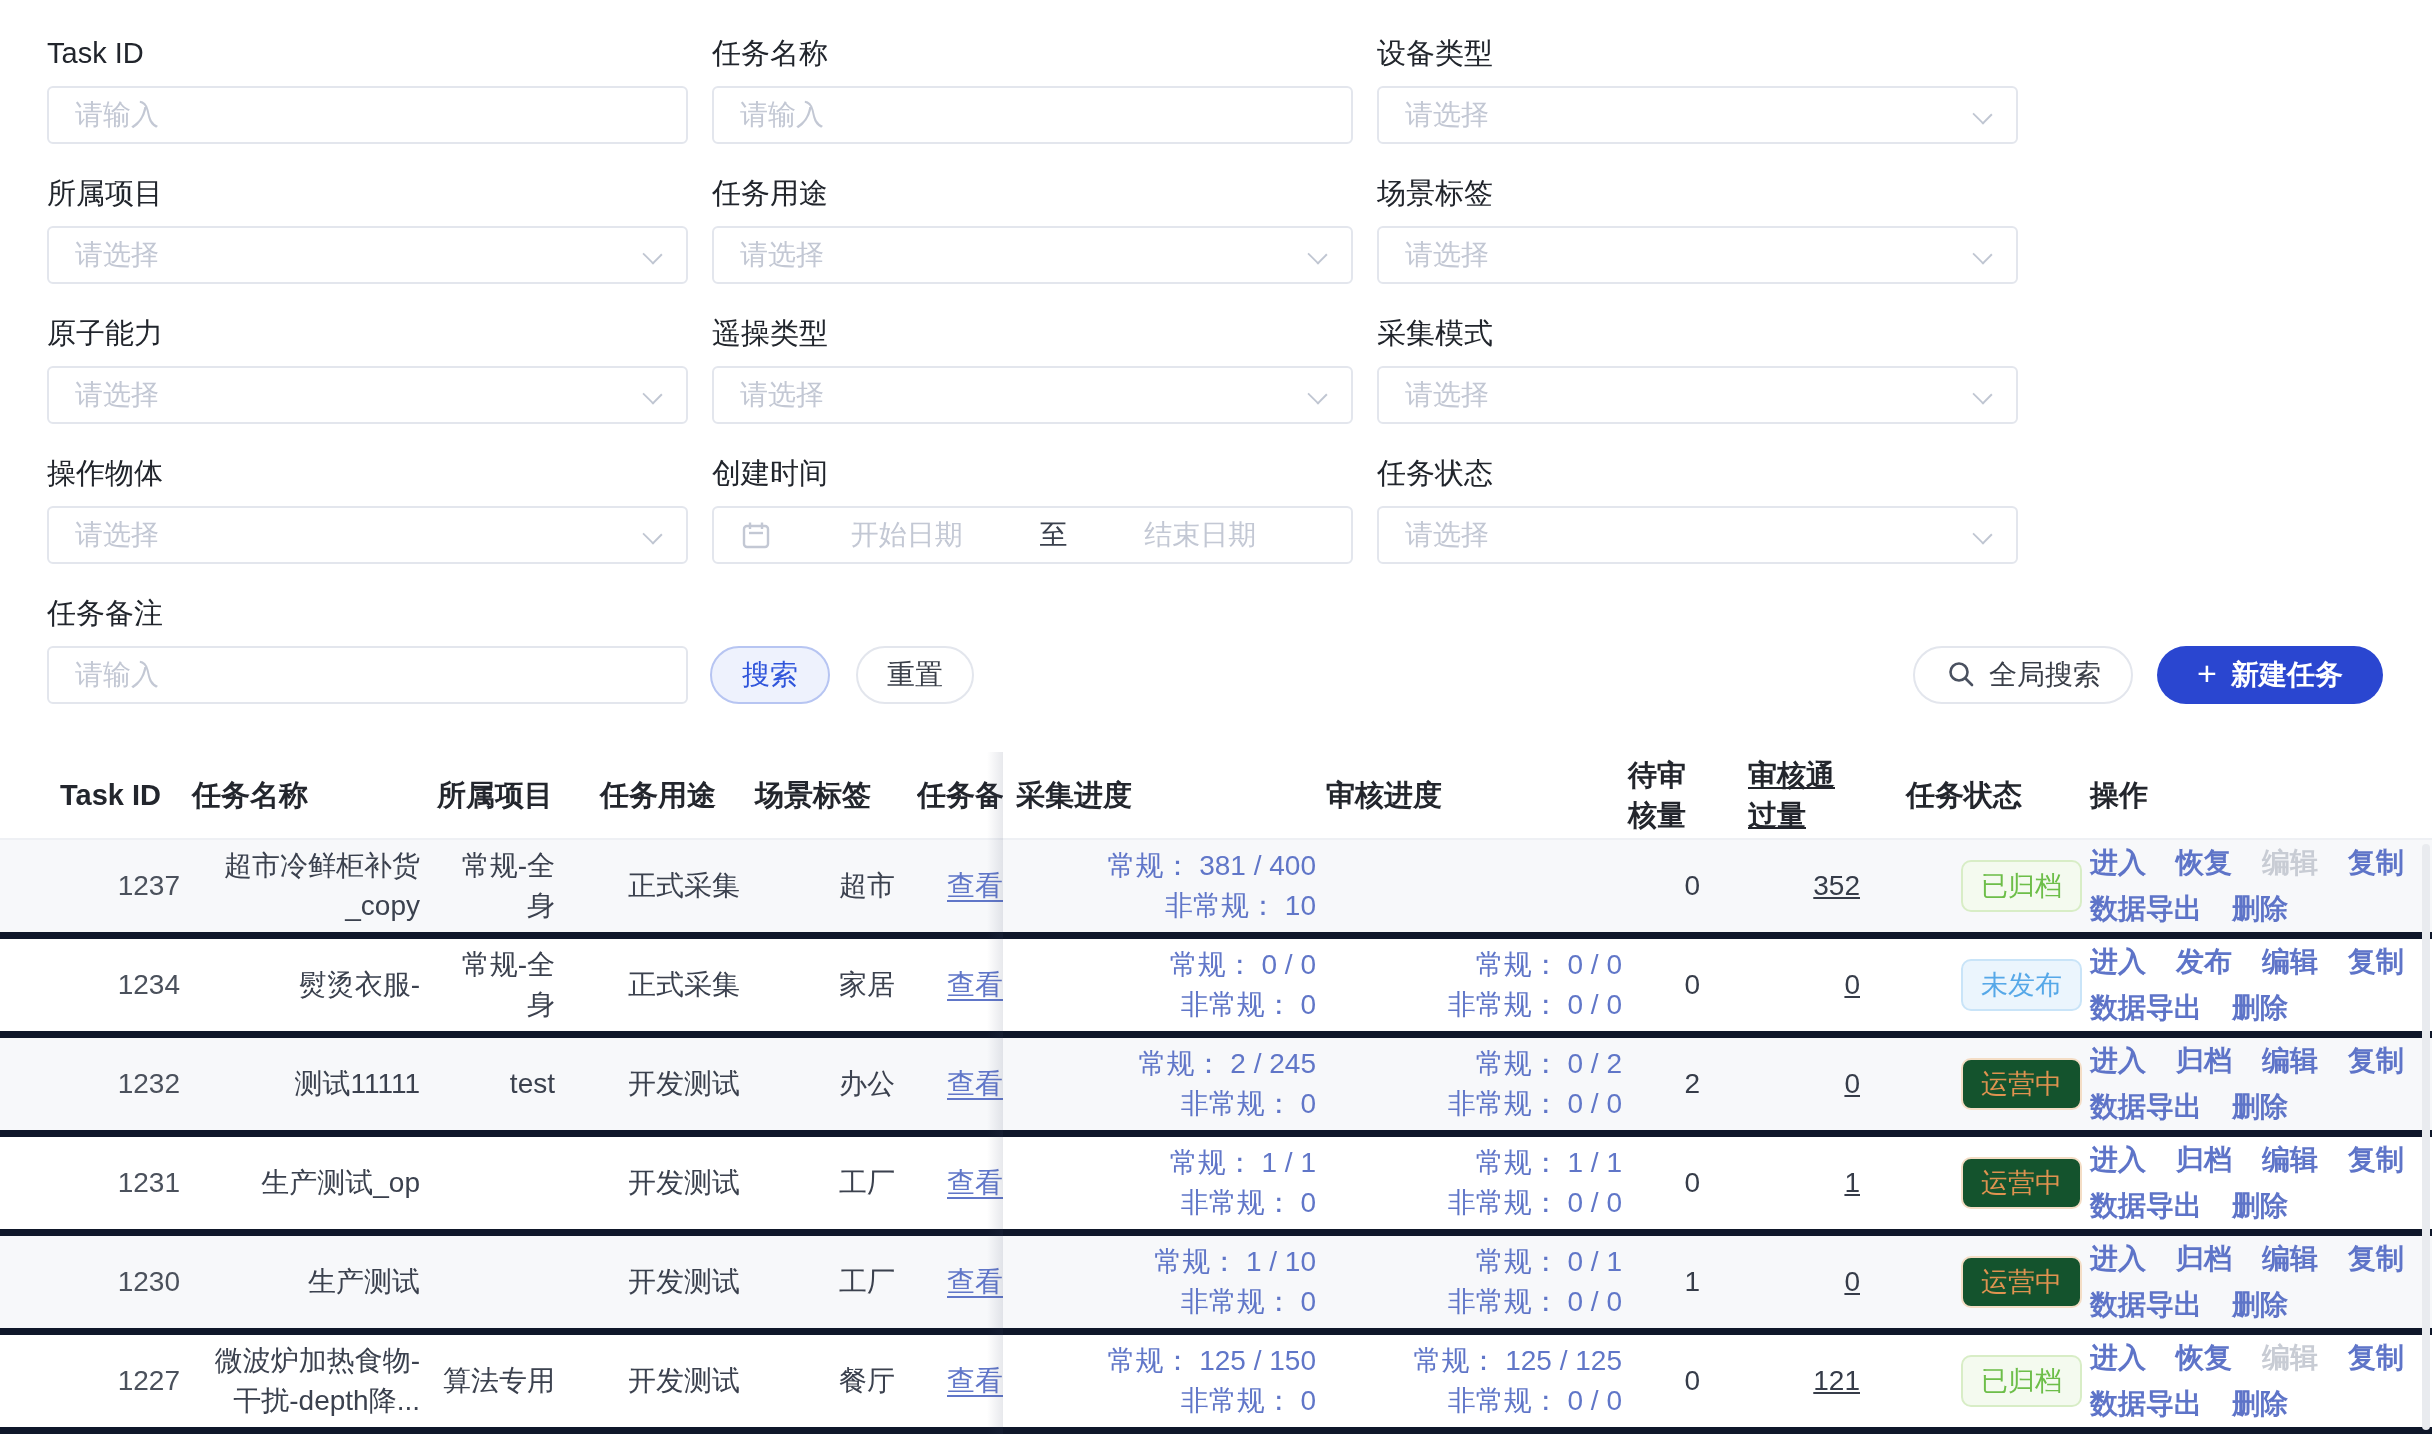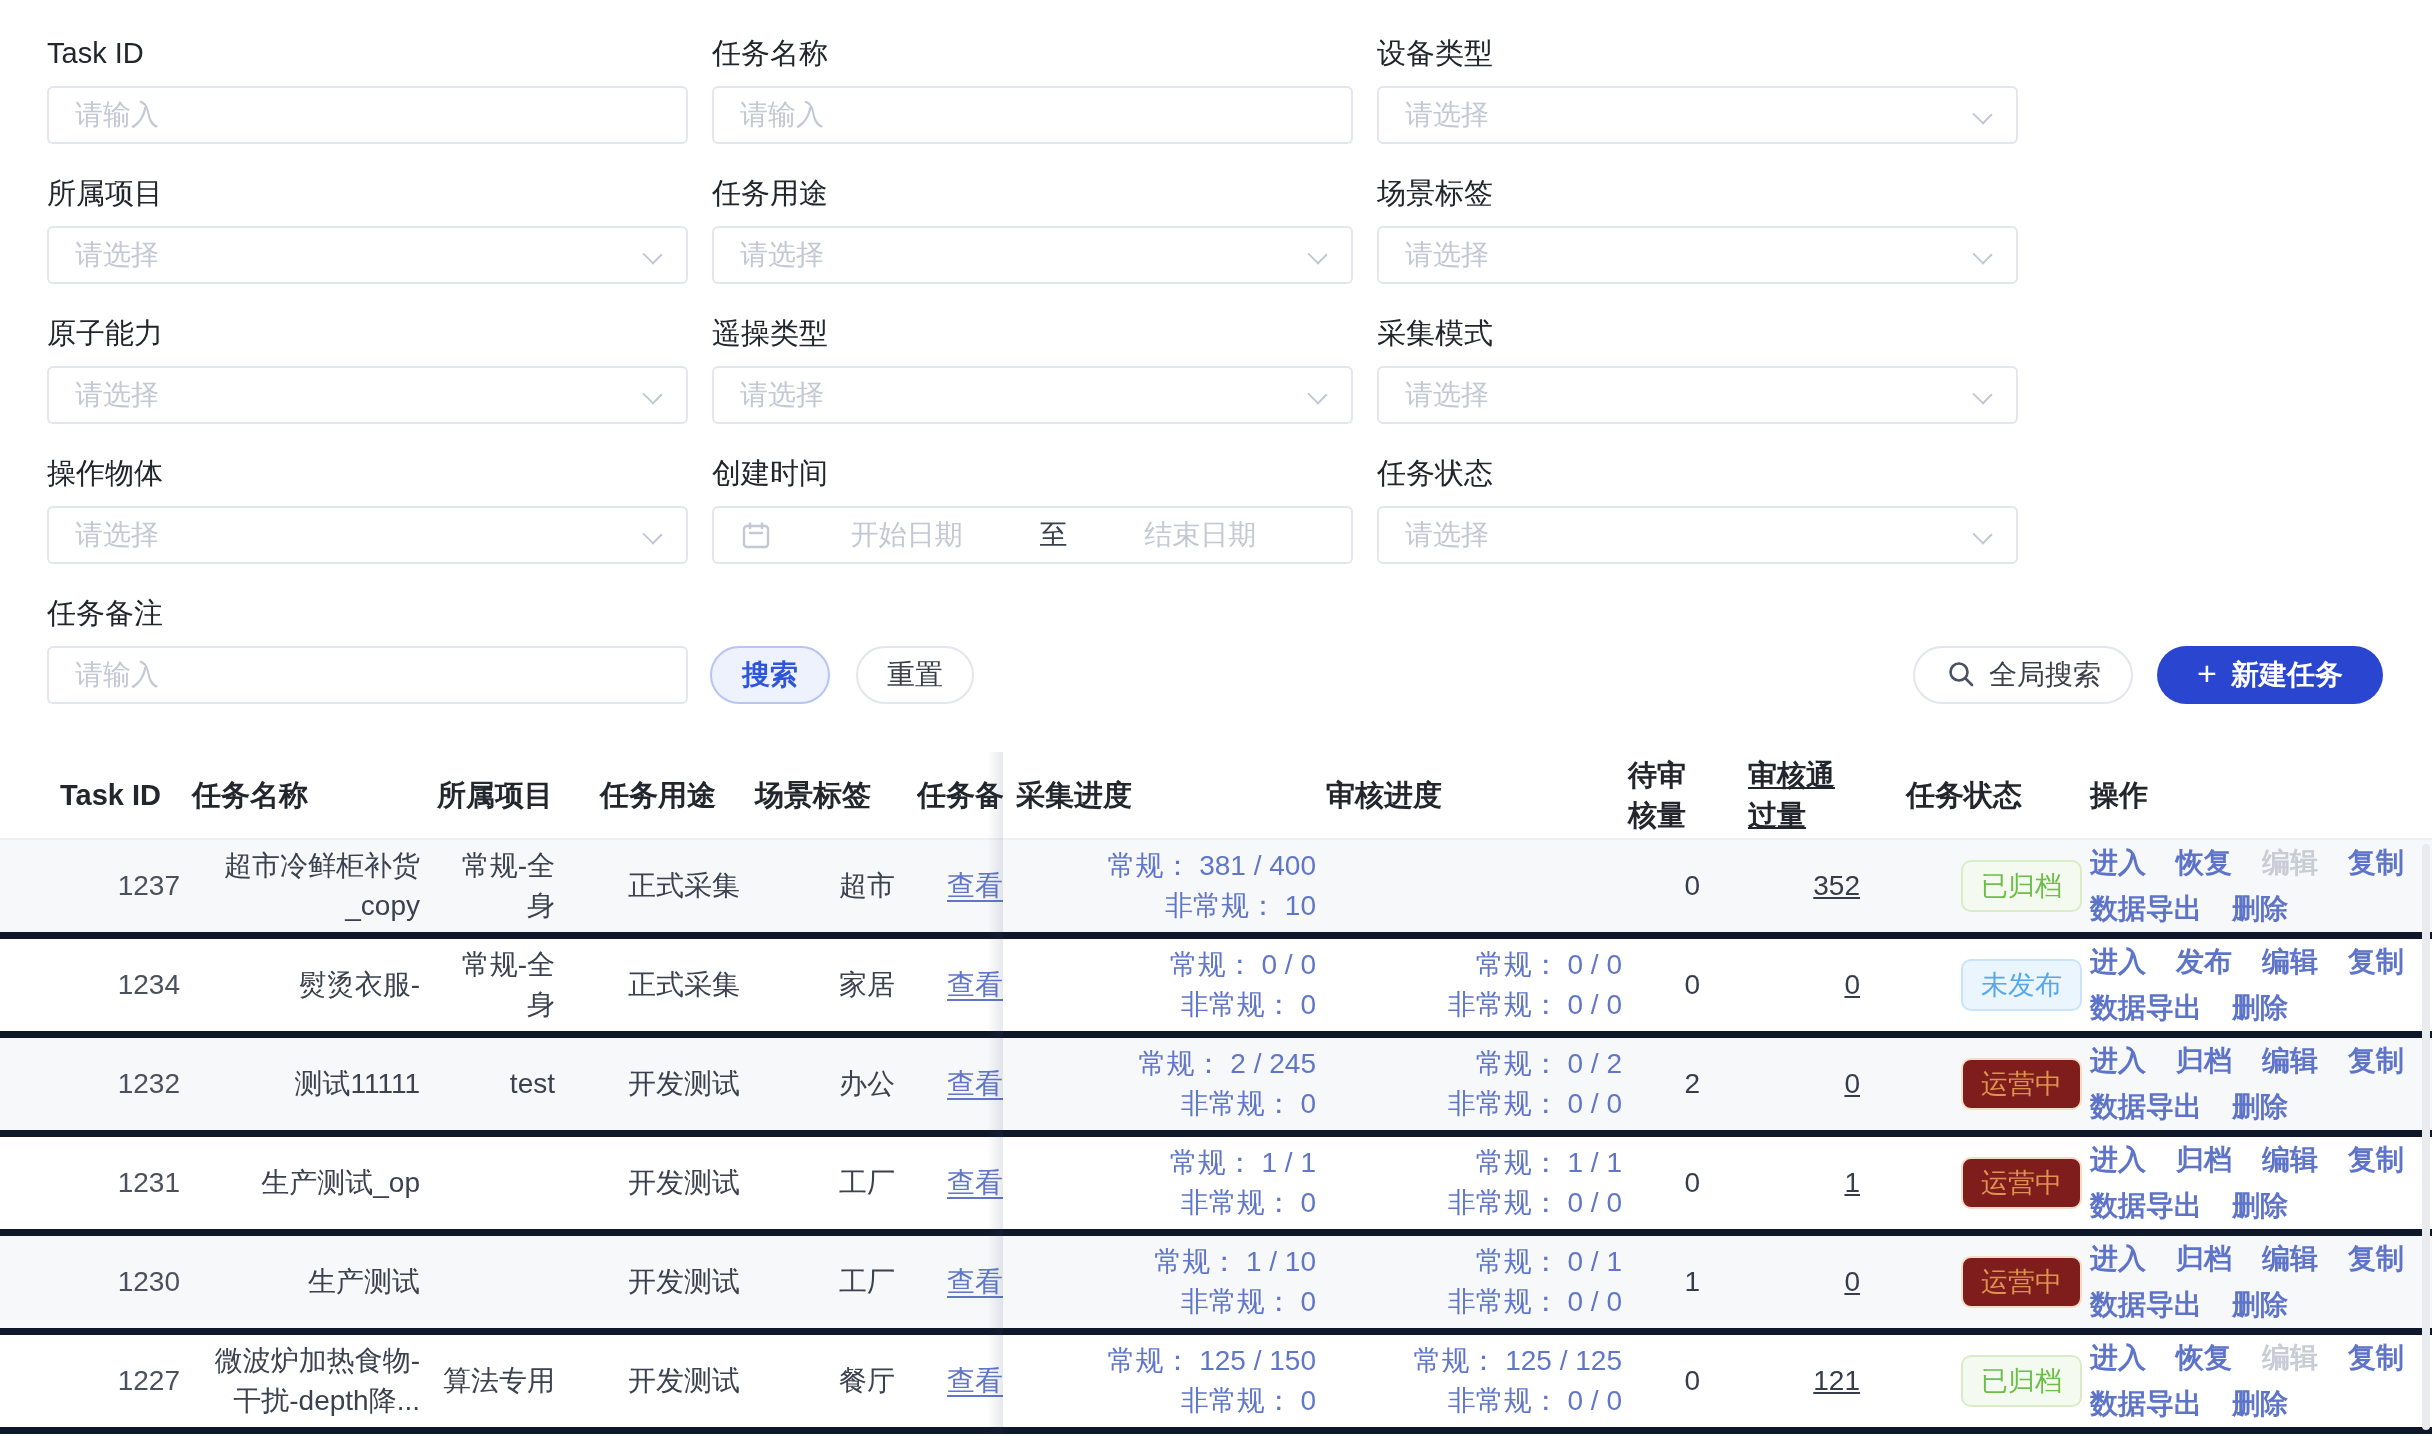--- a/index.html
+++ b/index.html
@@ -18,21 +18,21 @@
           border-right:2px solid #c0c6d2; border-bottom:2px solid #c0c6d2; transform:rotate(45deg) scaleY(0.9); }
   .date-sep { color:#3b414e; margin:0 8px; }
   .date-flex { flex:1; text-align:center; color:#c3c8d4; }
   .cal-icon { margin-right:10px; flex:0 0 auto; display:flex; }
 
   
   .action-row { display:flex; align-items:flex-end; margin:32px 49px 0 47px; }
   .note-field { width:641px; }
   .btn { height:58px; border-radius:30px; display:flex; align-items:center; justify-content:center;
          font-size:28px; cursor:pointer; border:2px solid transparent; background:#fff; }
-  .btn-search { width:120px; margin-left:22px; background:#eef2fd; border-color:#b7c5f2; color:#2f55db; font-weight:700;margin-top:6px; }
+  .btn-search { width:120px; margin-left:22px; background:#eef2fd; border-color:#b7c5f2; color:#2f55db; font-weight:400;margin-top:6px; }
   .btn-reset  { width:118px; margin-left:26px; border-color:#e3e6ed; color:#3a3f49; }
   .right-group { margin-left:auto; display:flex; align-items:center; }
   .btn-global { width:220px; border-color:#e3e6ed; color:#3a3f49; margin-right:24px; gap:12px; }
   .btn-primary { width:226px; background:#2a46d0; color:#fff; font-weight:700; gap:14px; }
   .plus-glyph { font-size:34px; font-weight:400; line-height:1; position:relative; top:-2px; }
 
   
   .table { position:relative; margin-top:48px; width:2432px; }
   .t-header { position:relative; height:88px; background:#fff; border-bottom:2px solid #eef0f4; }
   .t-header .cell { font-weight:700; color:#23262d; font-size:29px; }
@@ -50,21 +50,21 @@
   .c-pending { left:1628px; width:72px; }
   .c-passed  { left:1748px; width:112px;text-decoration:underline; }
   .c-status  { left:1906px; width:176px; }
   .c-ops     { left:2090px; width:300px; }
   .indigo { color:#6076c8; }
   .view-link { color:#6076c8; text-decoration:underline; text-underline-offset:5px; cursor:pointer; }
   .num { color:#363c49; }
   .badge { display:inline-block; padding:6px 18px; border-radius:10px; font-size:27px; line-height:36px; border:2px solid; }
   .badge-green  { color:#6dbe49; background:#f4faef; border-color:#d8edc6; }
   .badge-blue   { color:#56a8e8; background:#ebf5fd; border-color:#c9e4f8; }
-  .badge-orange { color:#df9350; background:#7f1d1d; border-color:#f4ddc5; }
+  .badge-orange { color:#df9350; background:#14532d; border-color:#f4ddc5; }
   .op-line { display:flex; gap:30px;font-weight:bold; }
   .op-line + .op-line { margin-top:6px; }
   .op-link { color:#5e74c8; cursor:pointer; white-space:nowrap; }
   .op-link.disabled { color:#c8ccd4; cursor:default; }
 
   .edge-shadow { position:absolute; pointer-events:none; left:987px; top:0; width:16px; height:100%;
                  background:linear-gradient(to right, rgba(62,72,102,0), rgba(62,72,102,0.12)); }
   .scroll-strip { position:absolute; right:2px; top:92px; bottom:4px; width:8px;
                   background:#e9ebef; border-radius:4px; }
   svg { display:block; }

